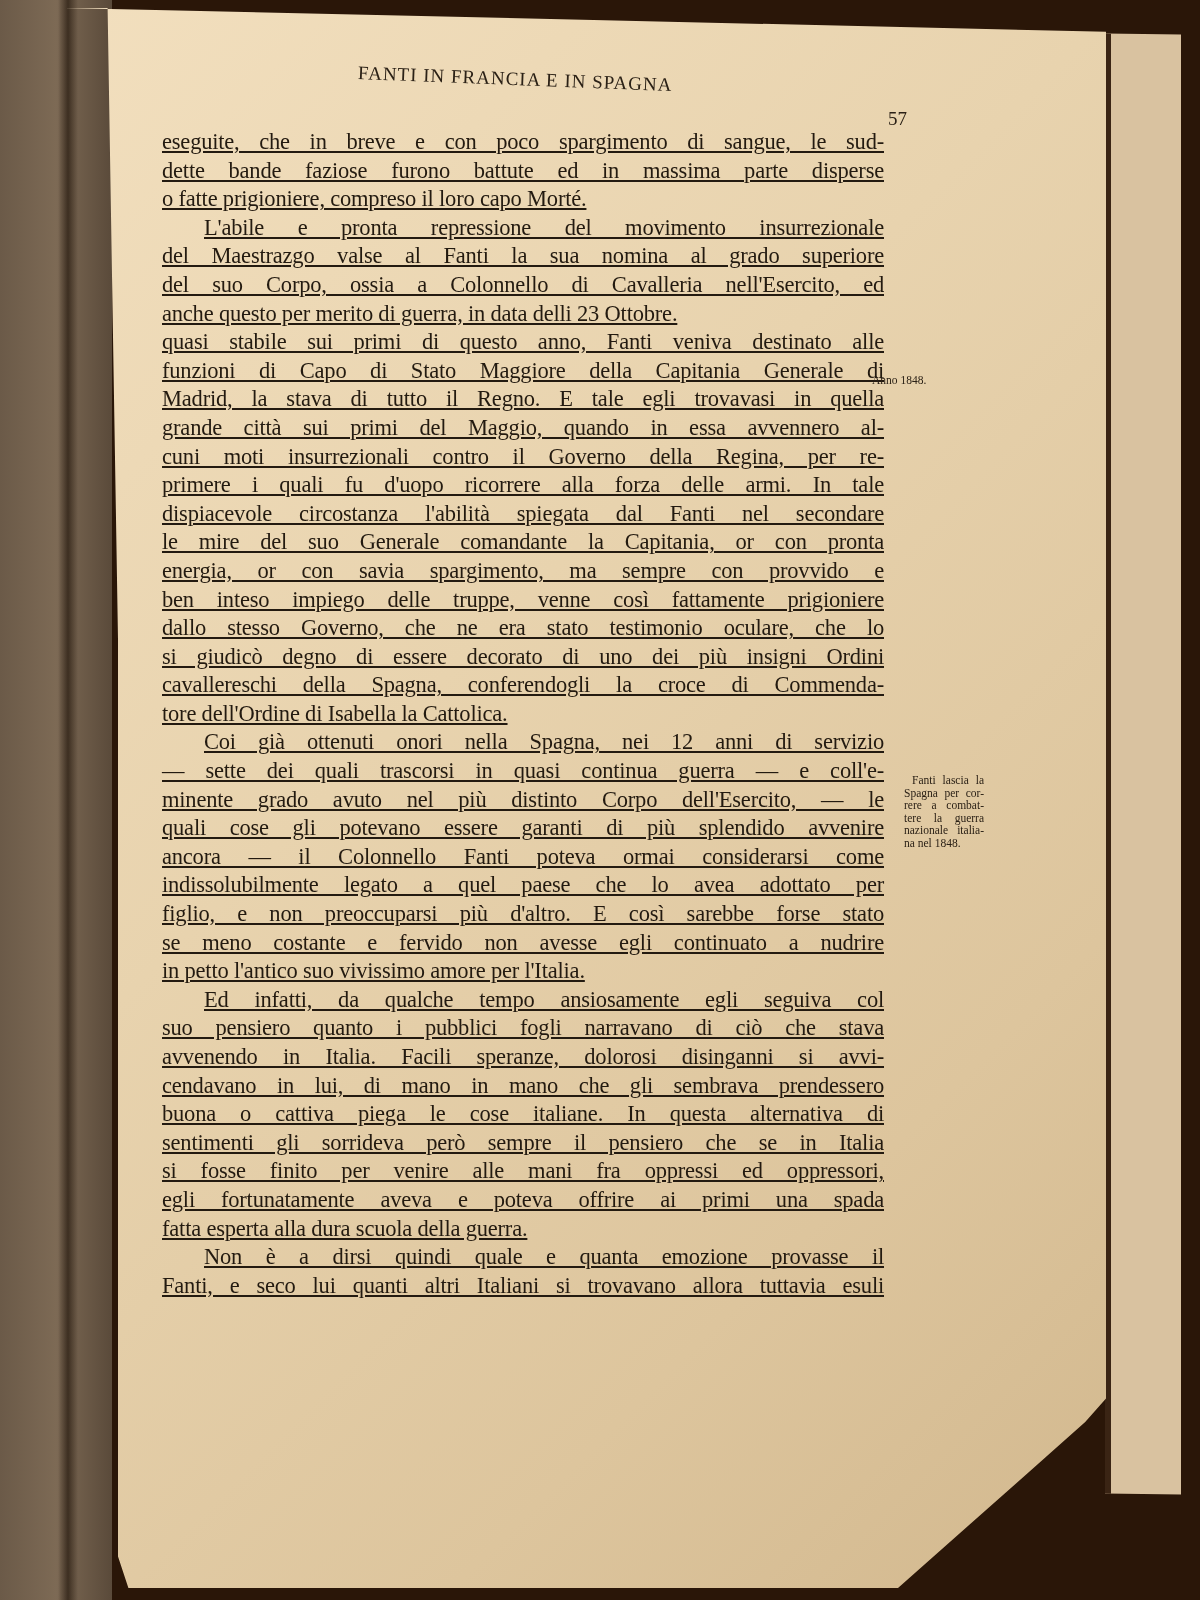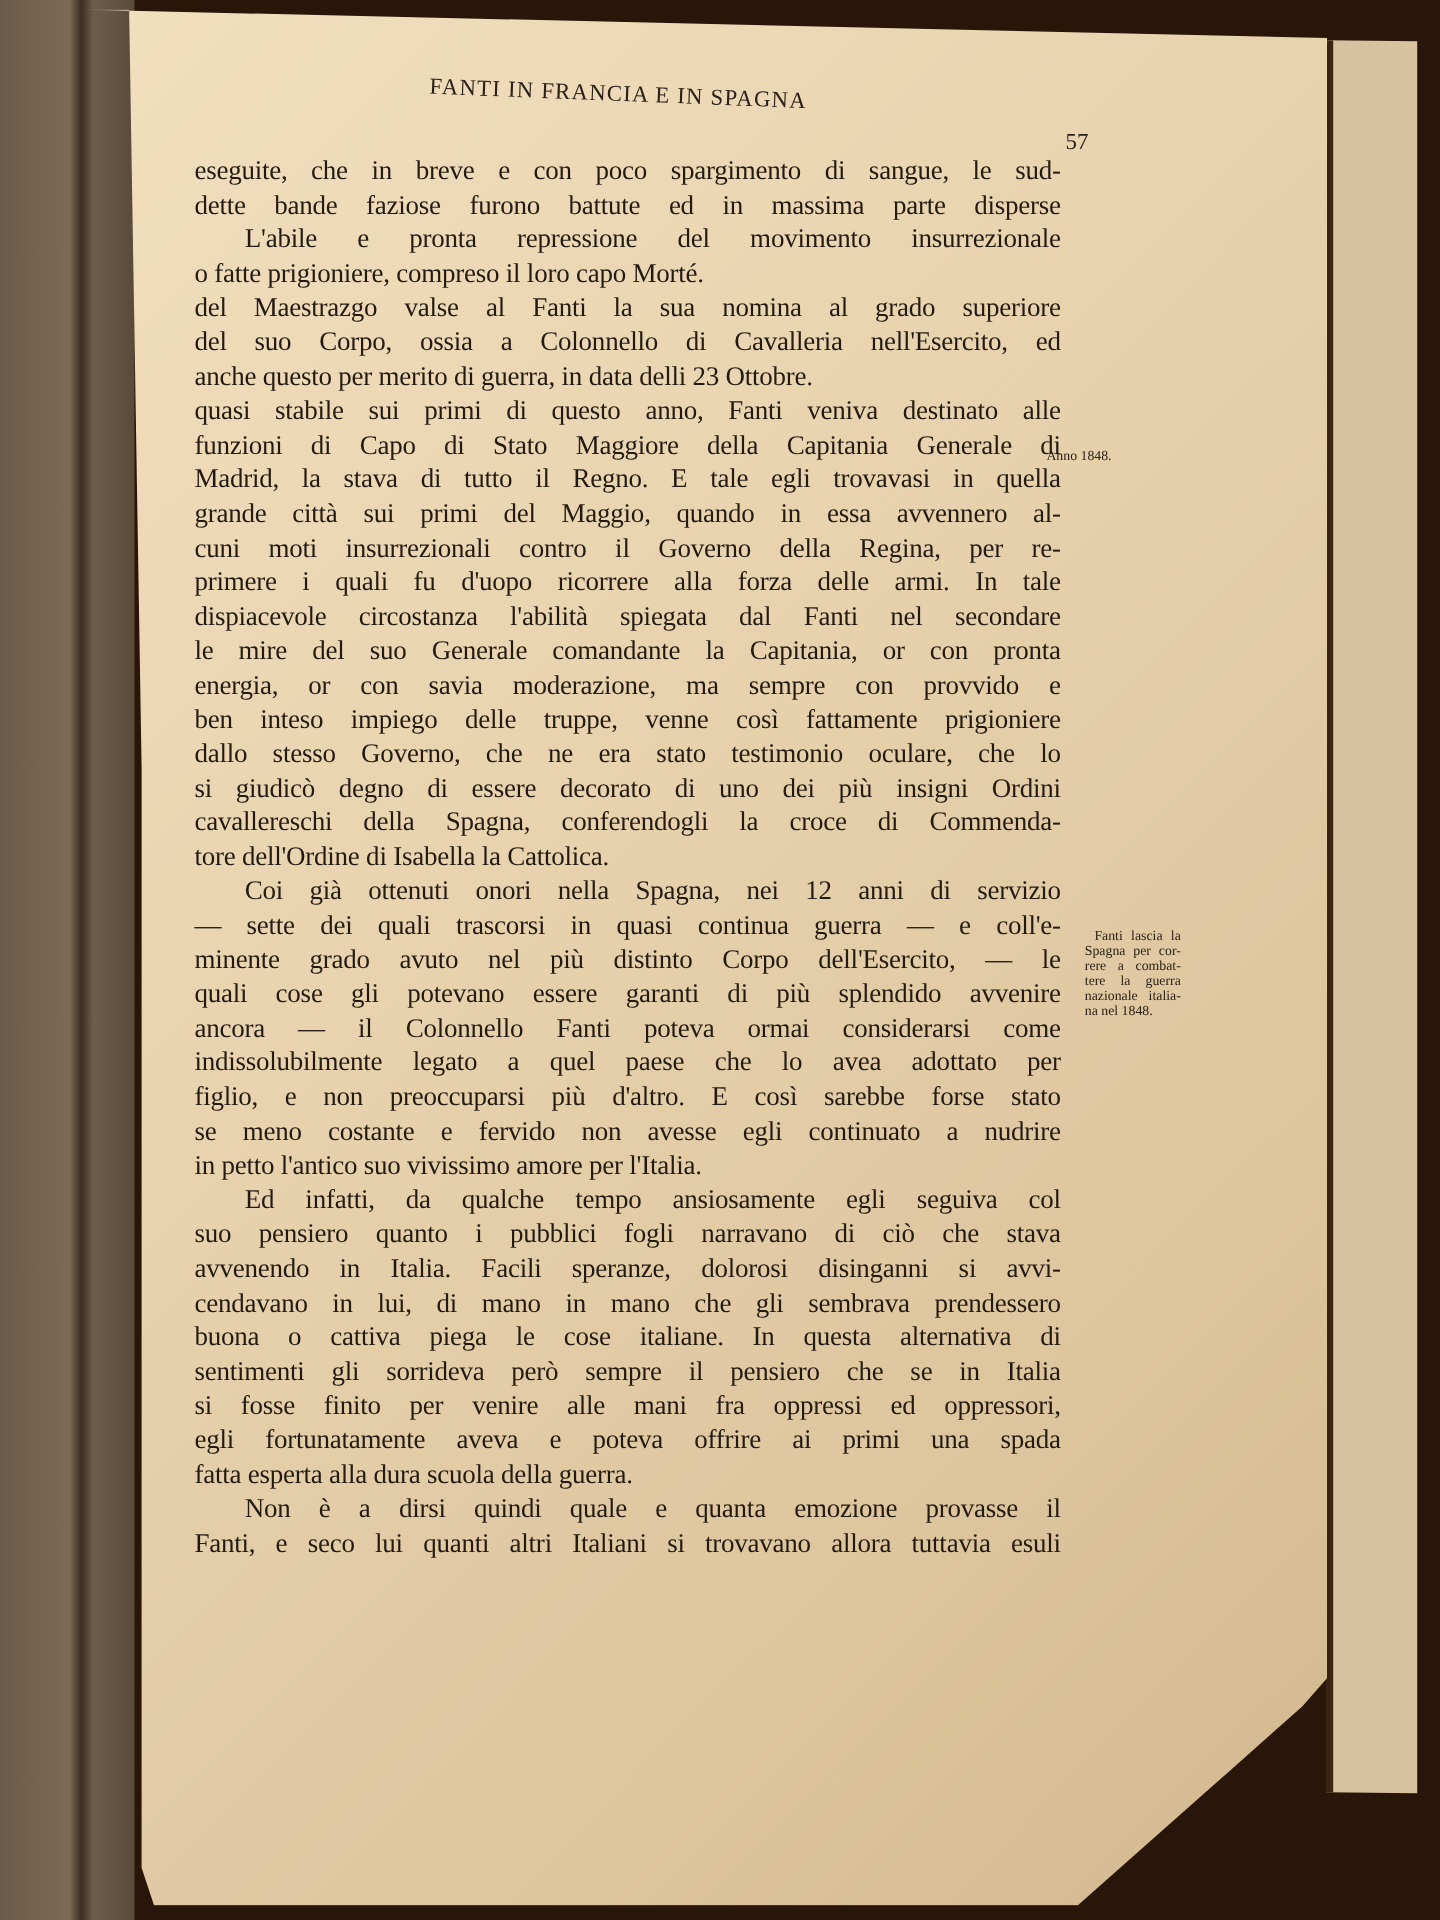--- a/index.html
+++ b/index.html
@@ -65,20 +65,21 @@
       font-size: 22.5px;
       line-height: 28.6px;
       letter-spacing: -0.2px;
     }
     .line {
       display: block;
       white-space: nowrap;
       text-align: justify;
       text-align-last: justify;
       height: 28.6px;
+      text-decoration: underline;
     }
     .line.last {
       text-align-last: left;
     }
     .line.indent {
       padding-left: 42px;
       box-sizing: border-box;
     }
     .margin-note {
       position: absolute;
@@ -118,34 +119,34 @@
 <div class="back-page"></div>
 
 <div class="page"></div>
 
 <div class="running-head">FANTI IN FRANCIA E IN SPAGNA</div>
 <div class="page-number">57</div>
 
 <div class="body-text">
   <span class="line">eseguite, che in breve e con poco spargimento di sangue, le sud-</span>
   <span class="line">dette bande faziose furono battute ed in massima parte disperse</span>
+  <span class="line last">o fatte prigioniere, compreso il loro capo Morté.</span>
   <span class="line indent">L'abile e pronta repressione del movimento insurrezionale</span>
-  <span class="line last">o fatte prigioniere, compreso il loro capo Morté.</span>
   <span class="line">del Maestrazgo valse al Fanti la sua nomina al grado superiore</span>
   <span class="line">del suo Corpo, ossia a Colonnello di Cavalleria nell'Esercito, ed</span>
   <span class="line last">anche questo per merito di guerra, in data delli 23 Ottobre.</span>
   <span class="line">quasi stabile sui primi di questo anno, Fanti veniva destinato alle</span>
   <span class="line">funzioni di Capo di Stato Maggiore della Capitania Generale di</span>
   <span class="line">Madrid, la stava di tutto il Regno. E tale egli trovavasi in quella</span>
   <span class="line">grande città sui primi del Maggio, quando in essa avvennero al-</span>
   <span class="line">cuni moti insurrezionali contro il Governo della Regina, per re-</span>
   <span class="line">primere i quali fu d'uopo ricorrere alla forza delle armi. In tale</span>
   <span class="line">dispiacevole circostanza l'abilità spiegata dal Fanti nel secondare</span>
   <span class="line">le mire del suo Generale comandante la Capitania, or con pronta</span>
-  <span class="line">energia, or con savia moderazione, ma sempre con provvido e</span>
+  <span class="line">energia, or con savia spargimento, ma sempre con provvido e</span>
   <span class="line">ben inteso impiego delle truppe, venne così fattamente prigioniere</span>
   <span class="line">dallo stesso Governo, che ne era stato testimonio oculare, che lo</span>
   <span class="line">si giudicò degno di essere decorato di uno dei più insigni Ordini</span>
   <span class="line">cavallereschi della Spagna, conferendogli la croce di Commenda-</span>
   <span class="line last">tore dell'Ordine di Isabella la Cattolica.</span>
   <span class="line indent">Coi già ottenuti onori nella Spagna, nei 12 anni di servizio</span>
   <span class="line">— sette dei quali trascorsi in quasi continua guerra — e coll'e-</span>
   <span class="line">minente grado avuto nel più distinto Corpo dell'Esercito, — le</span>
   <span class="line">quali cose gli potevano essere garanti di più splendido avvenire</span>
   <span class="line">ancora — il Colonnello Fanti poteva ormai considerarsi come</span>

